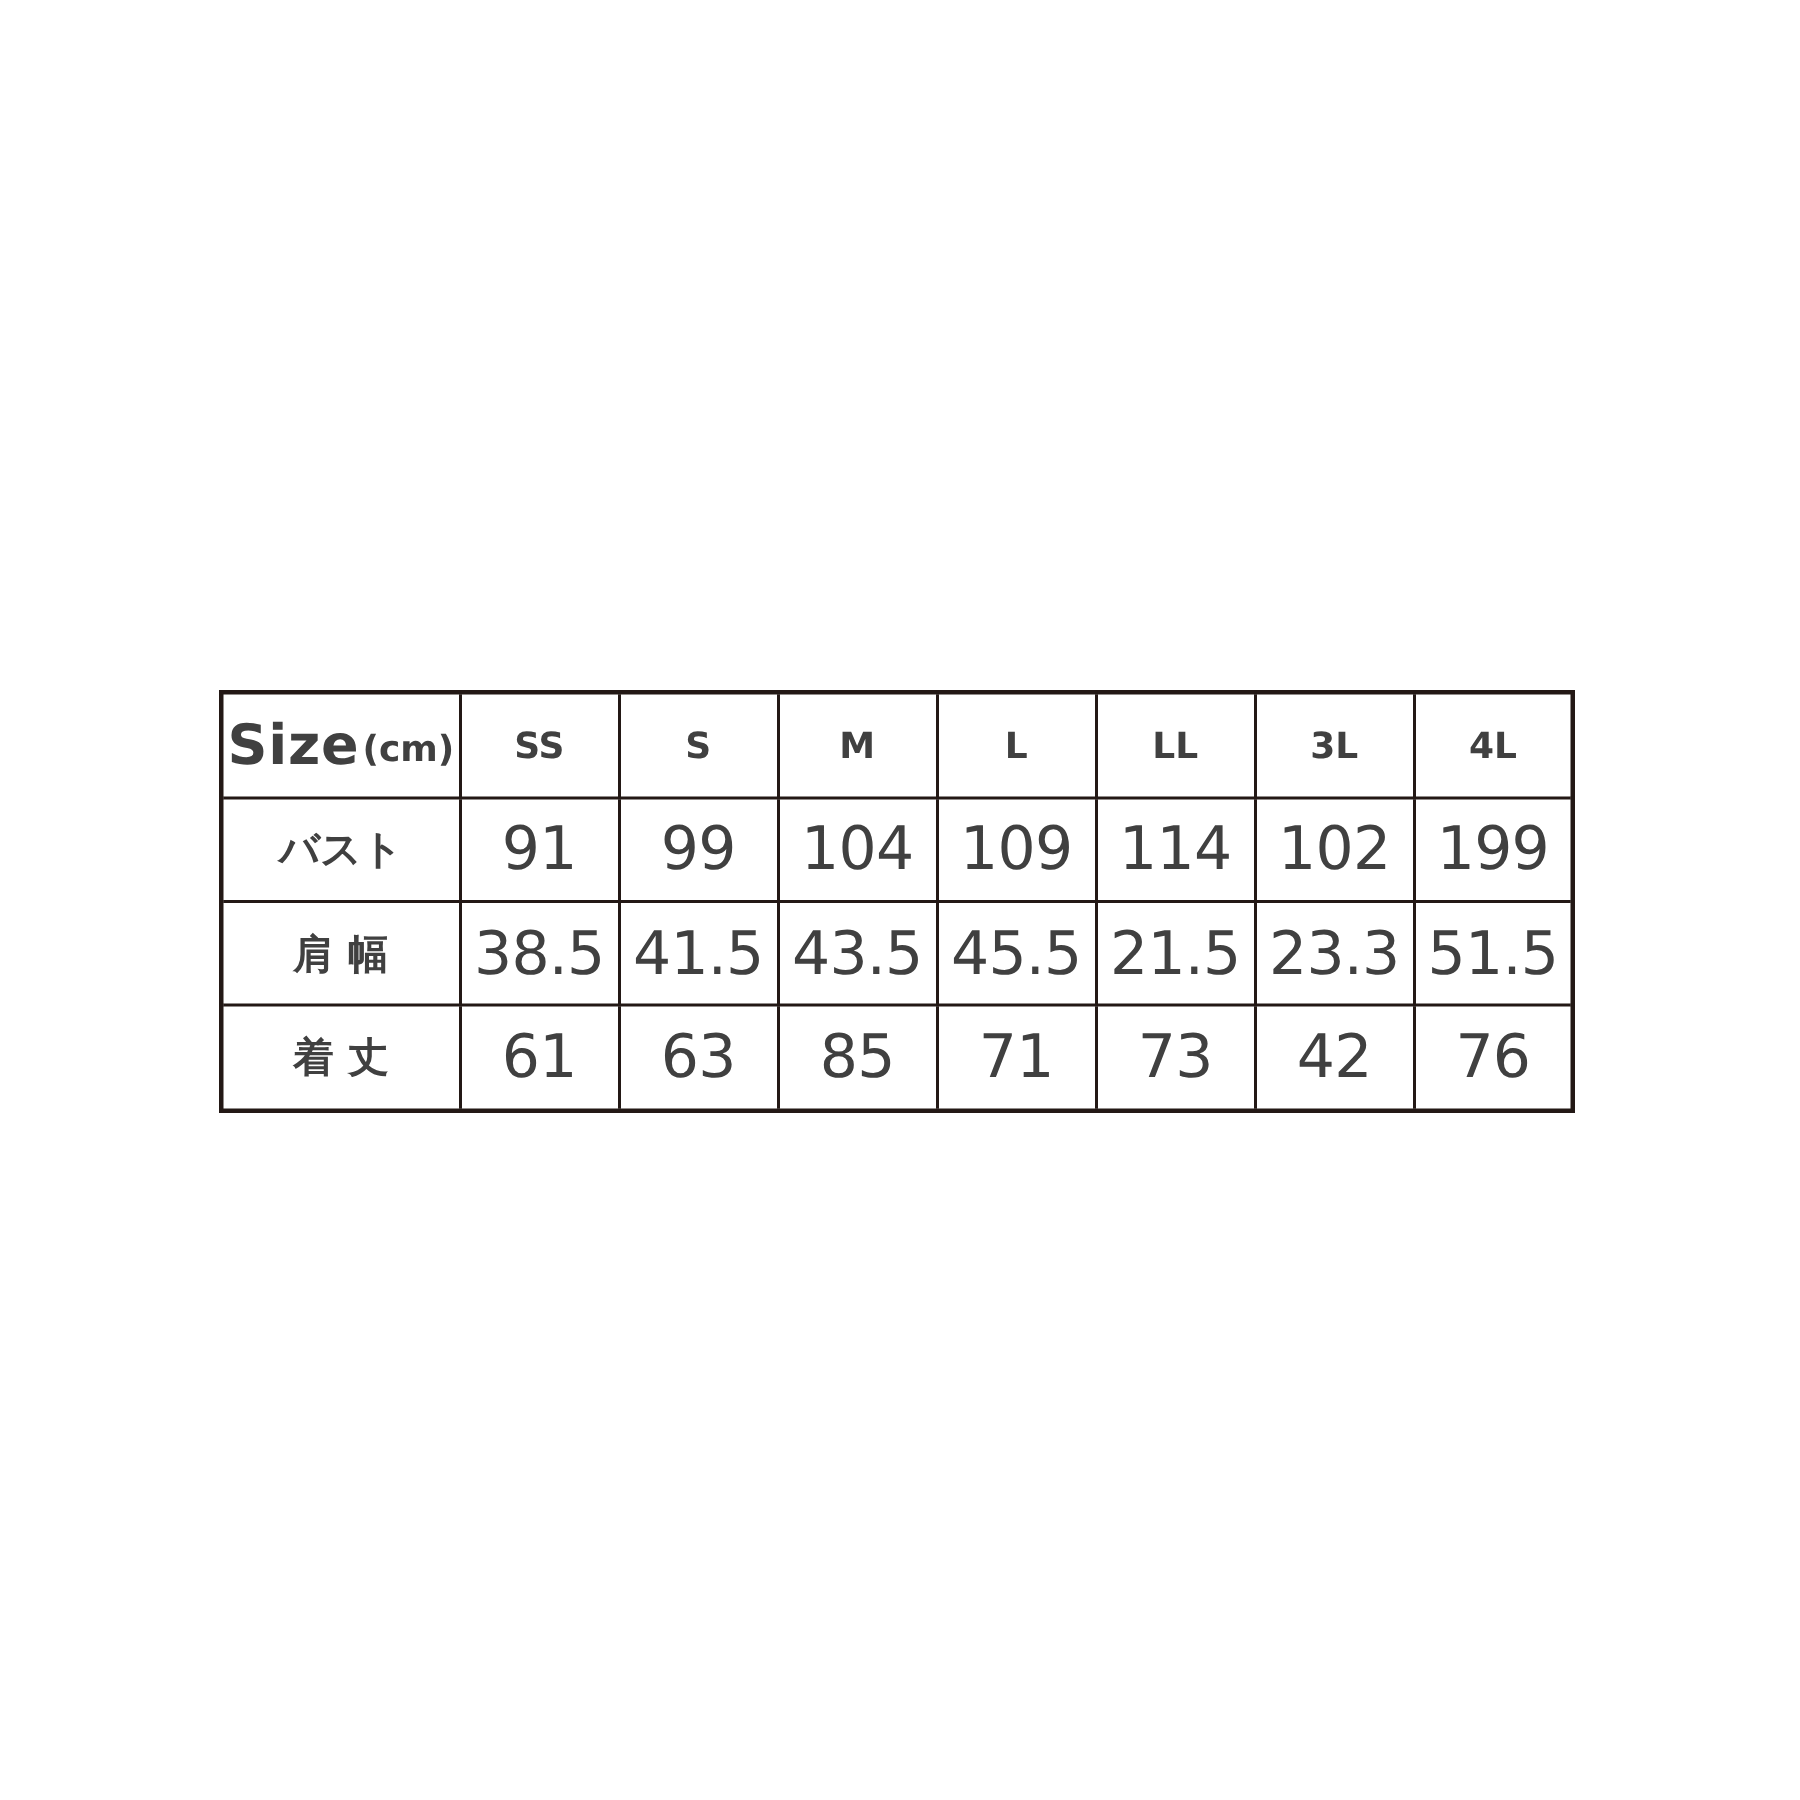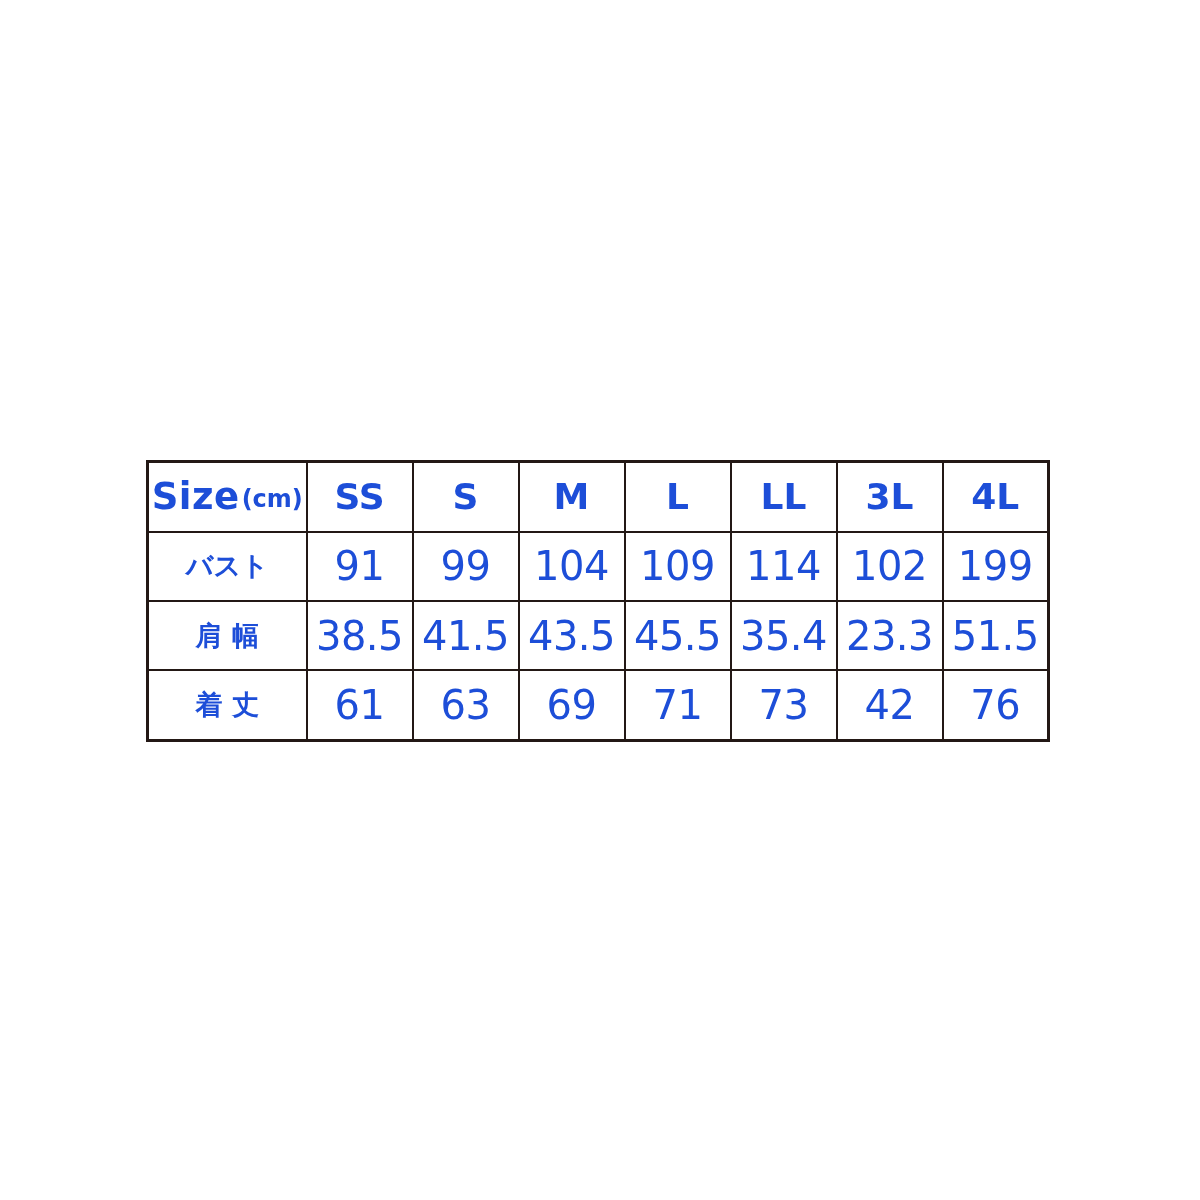--- a/index.html
+++ b/index.html
@@ -6,21 +6,21 @@
     margin: 0;
     padding: 0;
     background: #ffffff;
   }
   .page {
     position: relative;
     width: 1132px;
     height: 1200px;
     background: #ffffff;
     font-family: "DejaVu Sans", "Liberation Sans", sans-serif;
-    color: #1d4ed8;
+    color: #404040;
   }
   table.size-chart {
     position: absolute;
     left: 146px;
     top: 460px;
     width: 904px;
     height: 282px;
     border-collapse: collapse;
     table-layout: fixed;
     background: #ffffff;
@@ -42,21 +42,21 @@
     font-weight: 600;
   }
   .size-unit {
     font-size: 24px;
     font-weight: 600;
     margin-left: 2px;
     position: relative;
     top: -2px;
   }
   .col-head {
-    font-size: 36px;
+    font-size: 24px;
     font-weight: 600;
   }
   .row-label {
     font-size: 27px;
     font-weight: 700;
   }
   .val {
     font-size: 40px;
     font-weight: 500;
     letter-spacing: -0.5px;
@@ -99,29 +99,29 @@
       <td class="val">114</td>
       <td class="val">102</td>
       <td class="val">199</td>
     </tr>
     <tr>
       <td class="row-label">肩 幅</td>
       <td class="val">38.5</td>
       <td class="val">41.5</td>
       <td class="val">43.5</td>
       <td class="val">45.5</td>
-      <td class="val">35.4</td>
+      <td class="val">21.5</td>
       <td class="val">23.3</td>
       <td class="val">51.5</td>
     </tr>
     <tr>
       <td class="row-label">着 丈</td>
       <td class="val">61</td>
       <td class="val">63</td>
-      <td class="val">69</td>
+      <td class="val">85</td>
       <td class="val">71</td>
       <td class="val">73</td>
       <td class="val">42</td>
       <td class="val">76</td>
     </tr>
   </tbody>
     </table>
 </div>
 
 </body></html>

